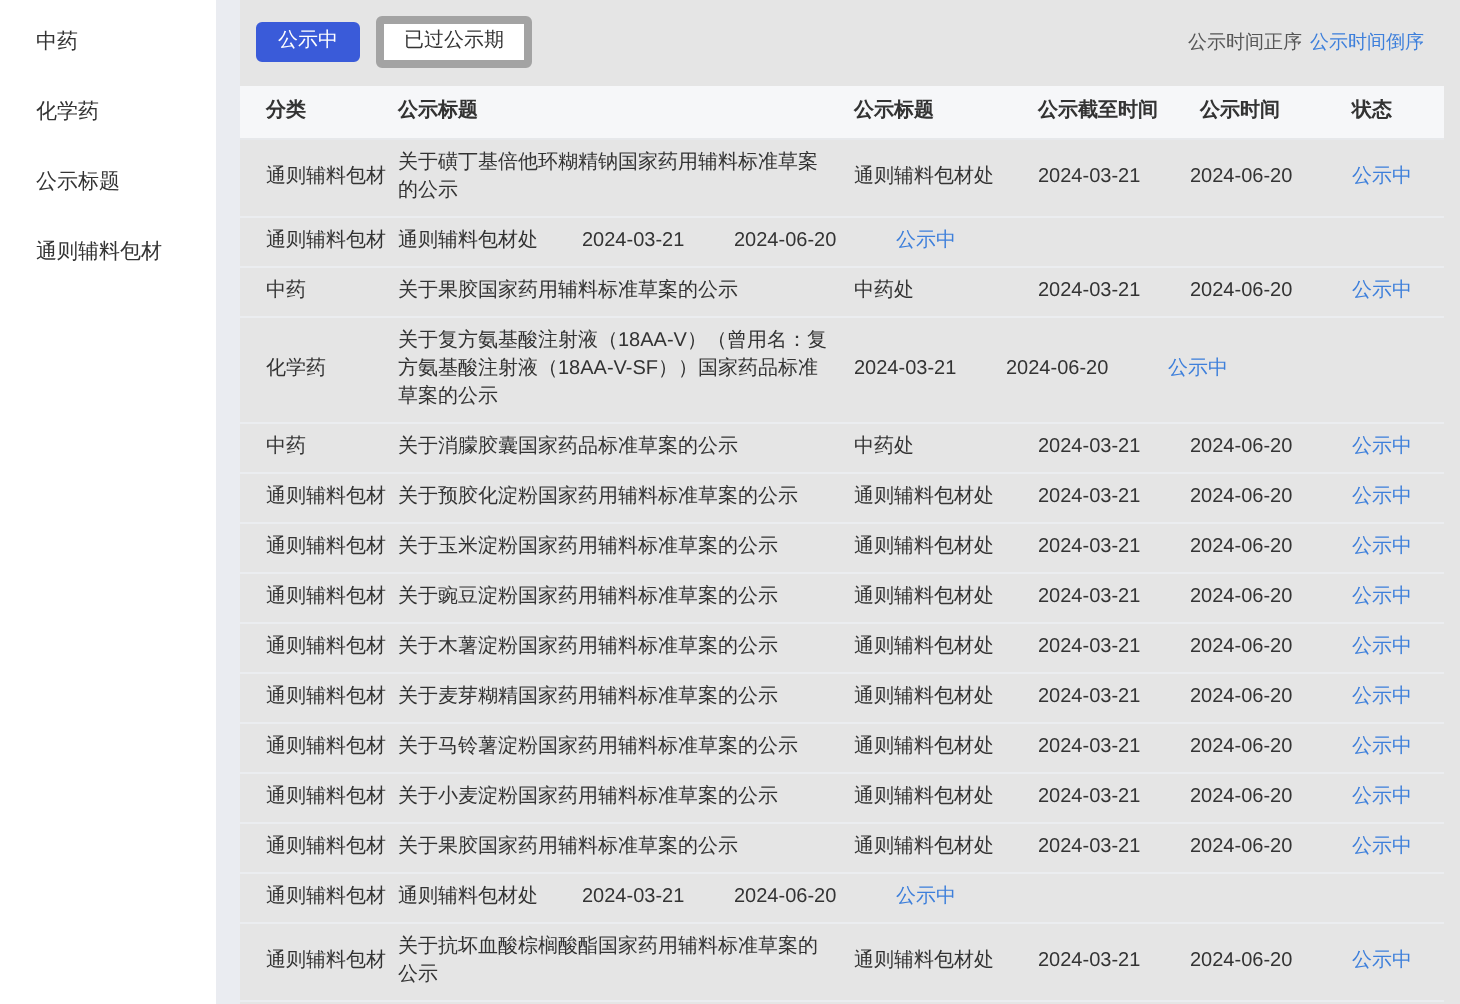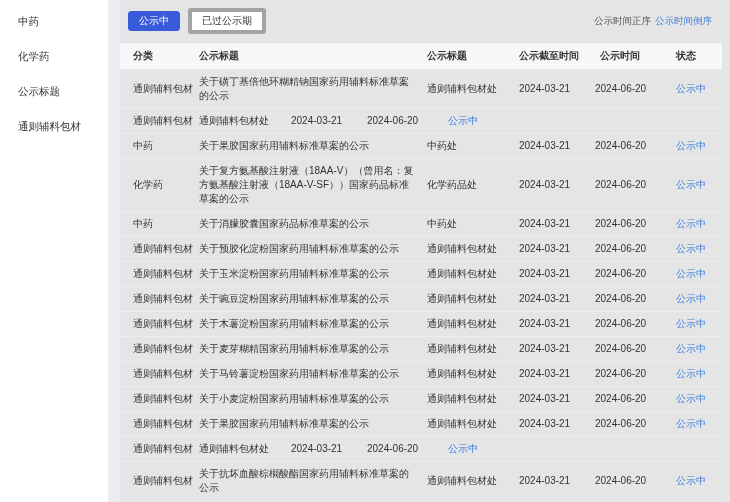--- a/index.html
+++ b/index.html
@@ -105,21 +105,20 @@
     <div class="td c-title">关于果胶国家药用辅料标准草案的公示</div>
     <div class="td c-office">中药处</div>
     <div class="td c-start">2024-03-21</div>
     <div class="td c-end">2024-06-20</div>
     <div class="td c-status status-link">公示中</div>
   </div>
 
   <div class="tr">
     <div class="td c-cat">化学药</div>
     <div class="td c-title">关于复方氨基酸注射液（18AA-V）（曾用名：复方氨基酸注射液（18AA-V-SF））国家药品标准草案的公示</div>
-    <div class="td c-office">化学药品处</div>
     <div class="td c-start">2024-03-21</div>
     <div class="td c-end">2024-06-20</div>
     <div class="td c-status status-link">公示中</div>
   </div>
 
   <div class="tr">
     <div class="td c-cat">中药</div>
     <div class="td c-title">关于消朦胶囊国家药品标准草案的公示</div>
     <div class="td c-office">中药处</div>
     <div class="td c-start">2024-03-21</div>

